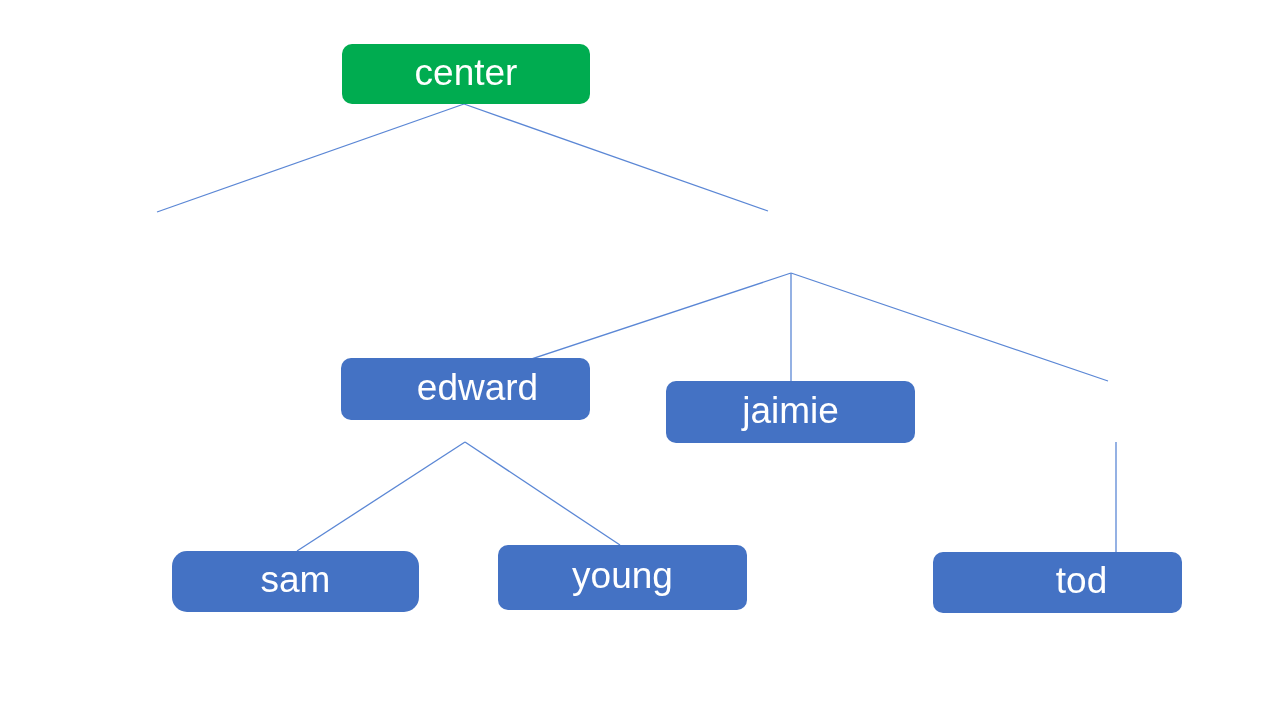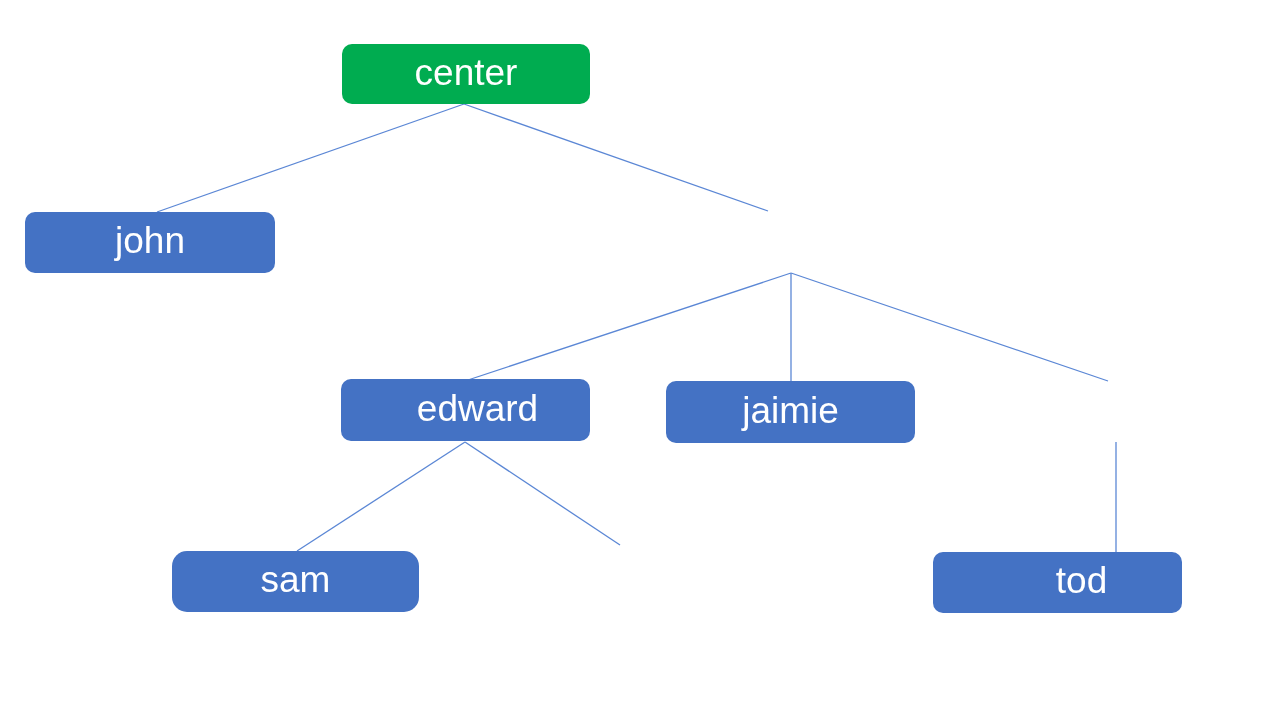--- a/index.html
+++ b/index.html
@@ -45,21 +45,21 @@
   .node.root {
     background: var(--root-fill, #00ac50);
   }
   .node span {
     transform: translateY(-2px);
   }
   
   .pos-center { left: 342px; top: 44px;  width: 248px; height: 60px; }
   .pos-john   { left: 25px;  top: 212px; width: 250px; height: 61px; }
   .pos-mary   { left: 667px; top: 211px; width: 249px; height: 62px; }
-  .pos-edward { left: 341px; top: 379px; width: 249px; height: 62px; padding-left: 24px; }
+  .pos-edward { left: 341px; top: 358px; width: 249px; height: 62px; padding-left: 24px; }
   .pos-emily  { left: 666px; top: 381px; width: 249px; height: 62px; }
   .pos-jaimie { left: 991px; top: 381px; width: 249px; height: 61px; }
   .pos-sam    { left: 172px; top: 551px; width: 247px; height: 61px; border-radius: 15px; }
   .pos-young  { left: 498px; top: 545px; width: 249px; height: 65px; }
   .pos-tod    { left: 933px; top: 552px; width: 249px; height: 61px; padding-left: 48px; }
 </style>
 </head>
 <body>
 
 <div class="canvas">
@@ -72,36 +72,36 @@
     <line x1="791" y1="273" x2="1108" y2="381"></line>
     <line x1="465" y1="442" x2="297" y2="551"></line>
     <line x1="465" y1="442" x2="620" y2="545"></line>
     <line x1="1116" y1="442" x2="1116" y2="552"></line>
   </svg>
 
   <div class="node root pos-center">
     <span>center</span>
   </div>
 
-  <div class="node pos-john">
-    <span>john</span>
-  </div>
 
 
   <div class="node pos-edward">
     <span>edward</span>
   </div>
 
   <div class="node pos-emily">
     <span>jaimie</span>
   </div>
 
 
   <div class="node pos-sam">
     <span>sam</span>
   </div>
 
+  <div class="node pos-young">
+    <span>young</span>
+  </div>
 
   <div class="node pos-tod">
     <span>tod</span>
   </div>
 
 </div>
 
 </body></html>

